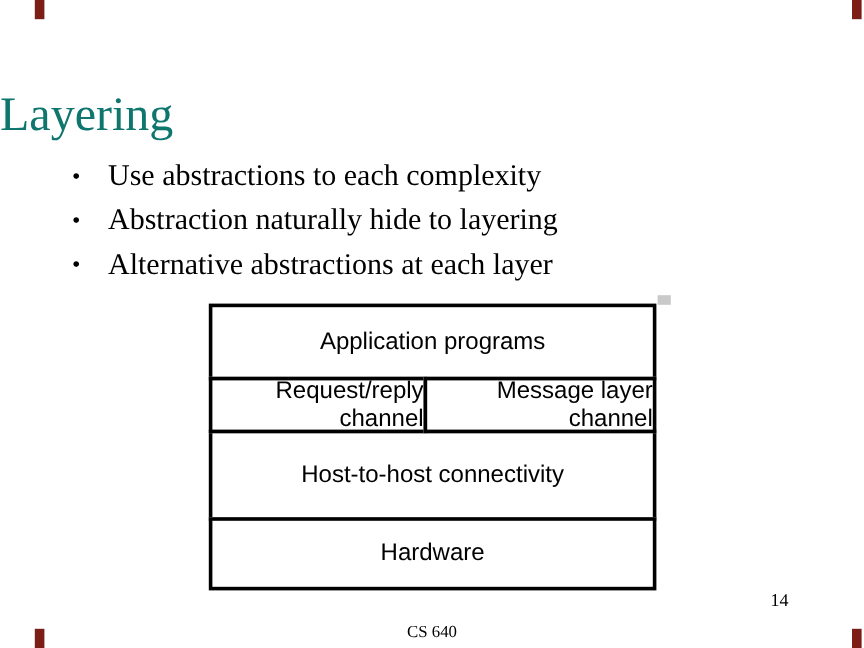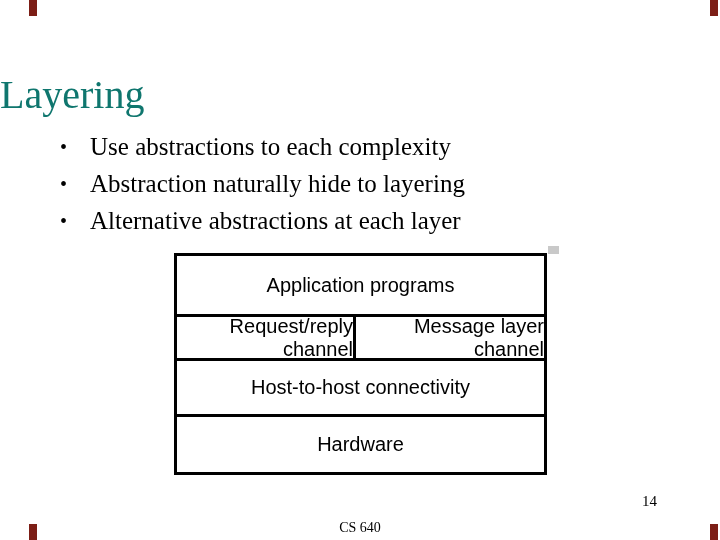--- a/index.html
+++ b/index.html
@@ -34,21 +34,21 @@
     display:flex;align-items:center;justify-content:center;text-align:center;
   }
   .lbox.app{height:64px;}
   .chan-row{display:flex;margin-top:-3px;}
   .chan-cell{
     box-sizing:border-box;border:3px solid #000;height:47px;background:#fff;
     display:flex;flex-direction:column;align-items:flex-end;justify-content:center;text-align:center;
   }
   .chan-cell.left{width:182px;}
   .chan-cell.right{width:194px;margin-left:-3px;}
-  .lbox.host{height:59px;margin-top:-3px;}
+  .lbox.host{height:76px;margin-top:-3px;}
   .lbox.hw{height:61px;margin-top:-3px;}
 
   .footer-course{position:absolute;top:520px;left:0;width:720px;text-align:center;font-size:14px;}
   .page-number{position:absolute;top:493px;left:642px;font-size:15px;}
 </style>
 </head>
 <body>
 
 <div class="slide">
 

